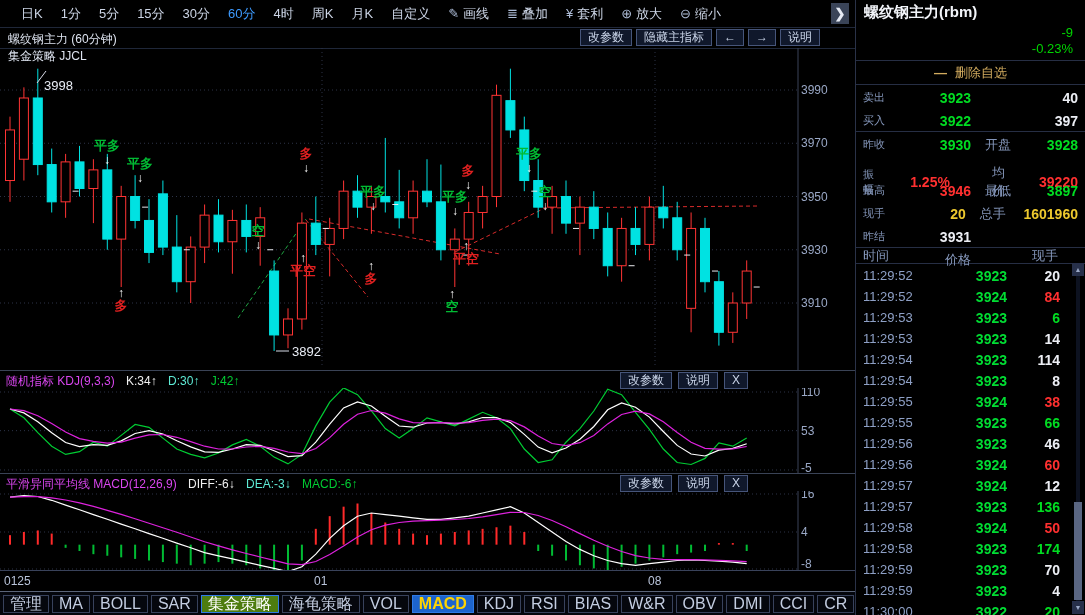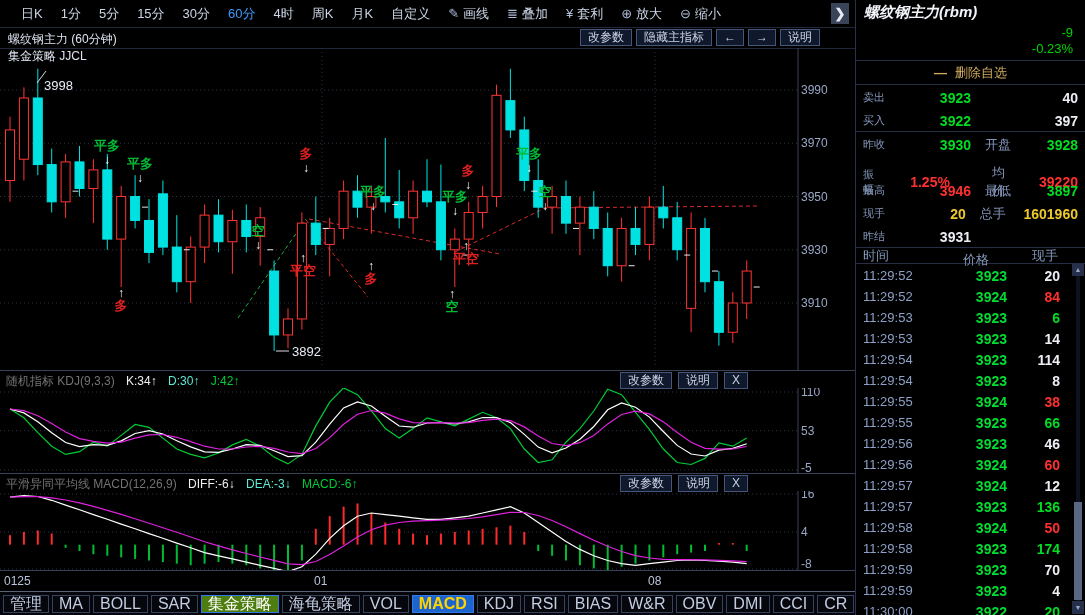--- a/index.html
+++ b/index.html
@@ -16,54 +16,54 @@
   
   .subbar{position:absolute;left:0;top:28px;width:855px;height:20px;border-bottom:1px solid #1f2739;}
   .sub-title{position:absolute;left:8px;top:3px;color:#dde3ef;font-size:12px;}
   .sub-btns{position:absolute;left:580px;top:1px;display:flex;gap:4px;}
   .ind-btn{background:#10182b;border:1px solid #46557a;color:#c9d4e8;font-size:12px;line-height:15px;
            padding:0 7px;white-space:nowrap;cursor:default;}
   
   .panel-hd{position:absolute;left:0;width:855px;height:18px;border-top:1px solid #3a4356;background:#000;}
   .panel-hd .hd-text{position:absolute;left:6px;top:2px;font-size:12px;white-space:nowrap;}
   .hd-text span{margin-right:8px;}
-  .hd-title{color:#737373;}
+  .hd-title{color:#d946ef;}
   .hd-white{color:#f0f0f0;}
   .hd-mag{color:#5eead4;}
   .hd-grn{color:#00cc33;}
   .ph-btns{position:absolute;left:620px;top:1px;display:flex;gap:6px;}
   
   .xaxis{position:absolute;left:0;top:570px;width:855px;height:21px;border-top:1px solid #39425a;}
   .xaxis span{position:absolute;top:3px;color:#b9c4da;font-size:12px;}
   
   .tabbar{position:absolute;left:0;top:591px;width:855px;height:24px;border-top:1px solid #5a6478;
           display:flex;align-items:center;gap:3px;padding-left:3px;box-sizing:border-box;background:#04060c;}
   .tab{border:1px solid #38425c;background:#05070d;color:#c3cde1;font-size:16px;line-height:16px;
        padding:0 6px;white-space:nowrap;cursor:default;}
   .tab.act-blue{background:#4d7c0f;border-color:#2f7be6;color:#fff;}
   .tab.act-blue-yellow{background:#1d64cc;border-color:#2f7be6;color:#ffd400;font-weight:bold;}
   
   .rpanel{position:absolute;left:855px;top:0;width:230px;height:615px;border-left:1px solid #2a3248;box-sizing:border-box;background:#000;}
-  .rp-name{position:absolute;left:8px;top:3px;color:#f2f4f9;font-size:15px;font-weight:bold;font-style:italic;}
+  .rp-name{position:absolute;left:8px;top:3px;color:#f2f4f9;font-size:15px;font-weight:bold;}
   .rp-price{position:absolute;left:6px;top:20px;color:#00e600;font-size:30px;font-weight:bold;letter-spacing:1px;}
   .rp-arrow{font-size:20px;margin-left:2px;}
   .rp-chg{position:absolute;right:12px;top:25px;text-align:right;color:#00d400;font-size:13px;line-height:16px;}
   .rp-del{position:absolute;left:0;top:60px;width:100%;height:25px;border-top:1px solid #262e44;border-bottom:1px solid #262e44;
           display:flex;align-items:center;justify-content:center;gap:8px;color:#d2ab5e;font-size:13px;cursor:default;box-sizing:border-box;}
   .rp-del .minus{color:#d2ab5e;font-weight:bold;}
   .q-row{position:absolute;left:0;width:100%;height:23px;display:flex;align-items:center;padding:0 7px;box-sizing:border-box;}
   .ql{width:46px;color:#8496ba;font-size:11px;}
   .qv1{width:62px;text-align:right;font-size:14px;font-weight:bold;}
   .qvr{flex:1;text-align:right;font-size:14px;font-weight:bold;}
   .ql2{width:46px;margin-left:14px;color:#8496ba;font-size:13px;}
   .q-div{position:absolute;left:0;top:131px;width:100%;border-top:1px solid #262e44;}
   .c-green{color:#00dd22;} .c-red{color:#ff3030;} .c-yellow{color:#eec92e;} .c-white{color:#eceef4;}
   .tape-header{position:absolute;left:0;top:247px;width:100%;height:17px;border-top:1px solid #262e44;border-bottom:1px solid #262e44;
                display:flex;align-items:center;padding:0 7px;box-sizing:border-box;color:#8496ba;font-size:13px;}
-  .th-t{width:82px;text-align:left;} .th-p{width:62px;text-align:center;margin-top:8px;} .th-v{flex:1;text-align:right;padding-right:20px;}
+  .th-t{width:82px;text-align:left;} .th-p{width:62px;text-align:left;margin-top:8px;} .th-v{flex:1;text-align:right;padding-right:20px;}
   #tape{position:absolute;left:0;top:265px;width:100%;bottom:0;overflow:hidden;}
   .tp-row{display:flex;height:21px;align-items:center;padding:0 7px;box-sizing:border-box;}
   .tp-t{width:82px;color:#8ea0c6;font-size:13px;}
   .tp-p{width:62px;text-align:right;font-size:14px;font-weight:bold;color:#00dd33;}
   .tp-v{flex:1;text-align:right;font-size:14px;font-weight:bold;padding-right:18px;}
   
   .sbar{position:absolute;right:1px;top:263px;bottom:1px;width:12px;}
   .sb-btn{position:absolute;left:0;width:12px;height:13px;background:#27304a;color:#9aa8c6;font-size:7px;
           text-align:center;line-height:13px;cursor:default;}
   .sb-up{top:0;} .sb-dn{bottom:0;}

